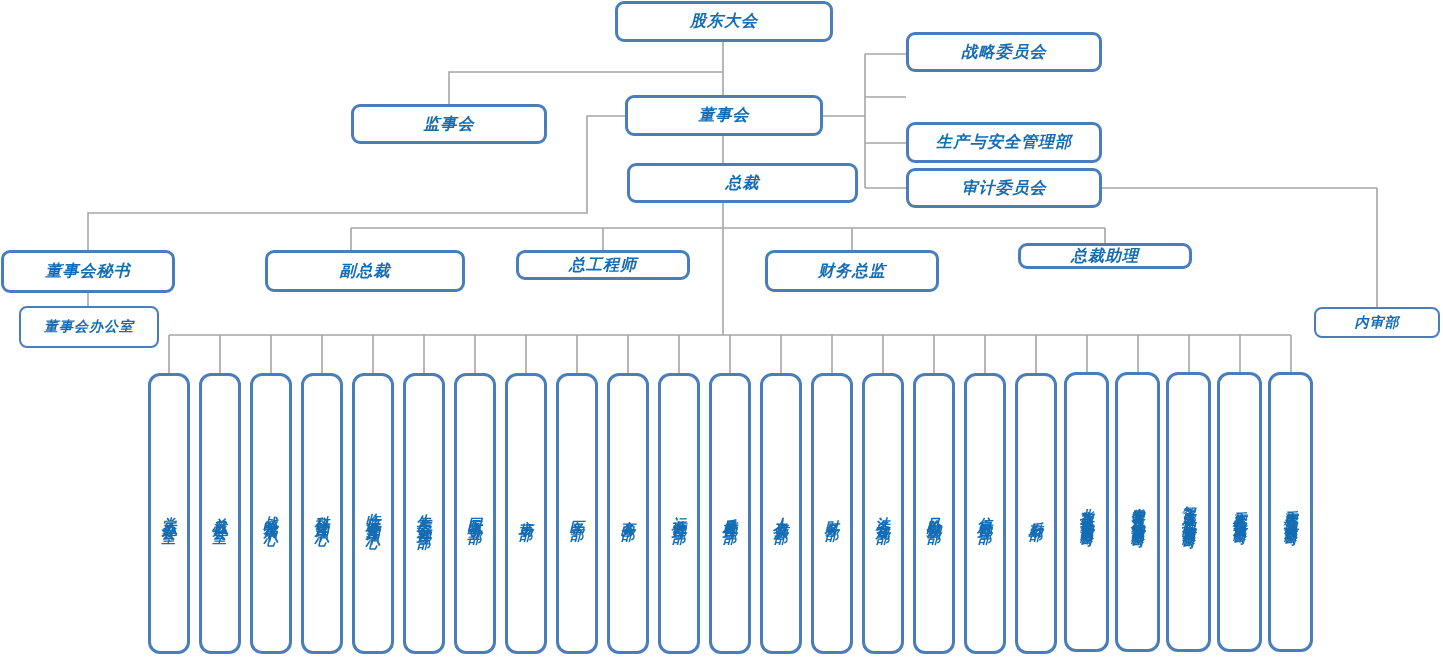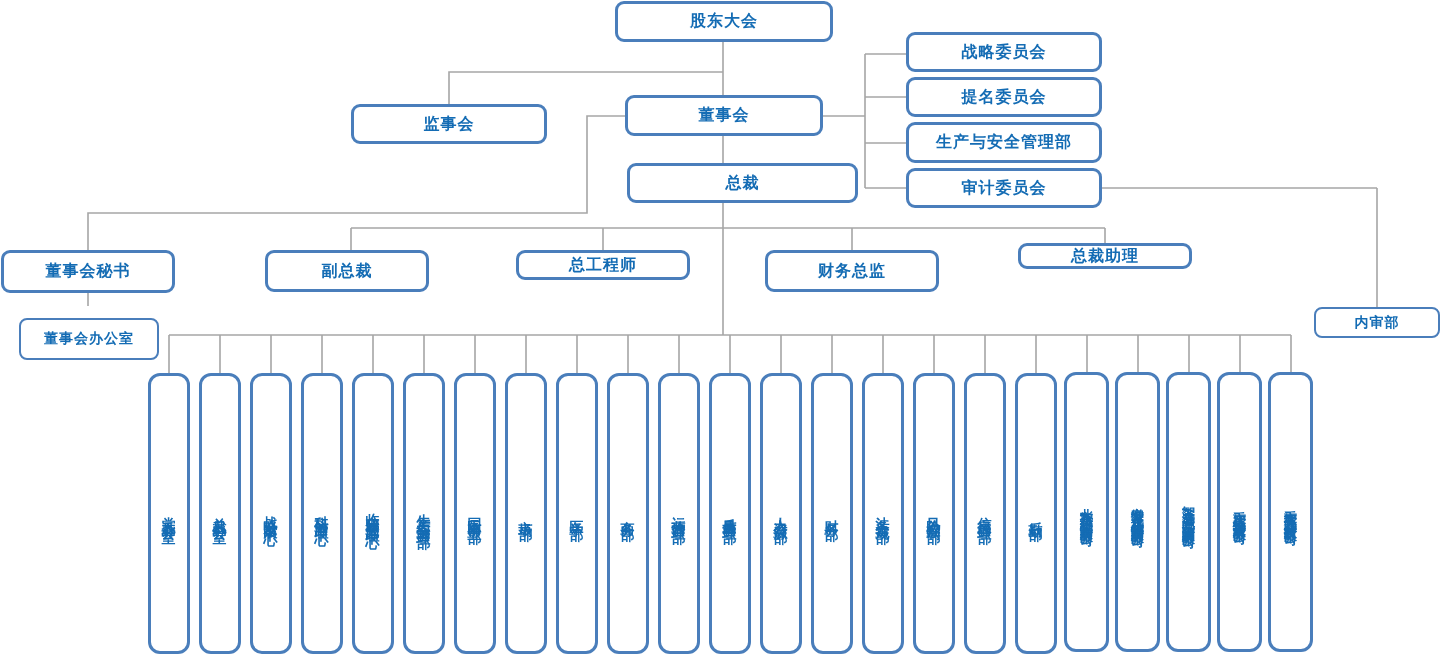--- a/index.html
+++ b/index.html
@@ -1,18 +1,19 @@
 <!DOCTYPE html>
 <html><head>
 <meta charset="utf-8">
 <style>
   html,body{margin:0;padding:0;background:#fff;}
   .canvas{
     position:relative;width:1443px;height:659px;background:#fff;overflow:hidden;
     font-family:"DejaVu Sans","Liberation Sans",sans-serif;
+    font-style:italic;
     --border:#4a7ebb;--text:#146cb4;--line:#a6a6a6;
   }
   svg.connectors{position:absolute;left:0;top:0;width:1443px;height:659px;}
   svg.connectors path{fill:none;stroke:var(--line);stroke-width:1.6px;}
   .node{
     position:absolute;box-sizing:border-box;background:#fff;
     border:3px solid var(--border);border-radius:9px;
     display:flex;align-items:center;justify-content:center;
     color:var(--text);font-weight:bold;font-size:16px;letter-spacing:1px;
     white-space:nowrap;
@@ -55,31 +56,30 @@
 
   <div class="node" style="left:615px;top:1px;width:218px;height:41px">股东大会</div>
 
   <div class="node" style="left:351px;top:104px;width:196px;height:40px">监事会</div>
 
   <div class="node" style="left:625px;top:95px;width:198px;height:41px">董事会</div>
 
   <div class="node" style="left:627px;top:163px;width:231px;height:40px">总裁</div>
 
   <div class="node" style="left:906px;top:32px;width:196px;height:40px">战略委员会</div>
-  <div class="node" style="left:906px;top:77px;width:196px;height:40px">提名委员会</div>
   <div class="node" style="left:906px;top:122px;width:196px;height:41px">生产与安全管理部</div>
   <div class="node" style="left:906px;top:168px;width:196px;height:40px">审计委员会</div>
 
   <div class="node" style="left:1px;top:250px;width:174px;height:43px">董事会秘书</div>
-  <div class="node" style="left:265px;top:250px;width:164px;height:42px">副总裁</div>
+  <div class="node" style="left:265px;top:250px;width:200px;height:42px">副总裁</div>
   <div class="node" style="left:516px;top:250px;width:174px;height:30px">总工程师</div>
   <div class="node" style="left:765px;top:250px;width:174px;height:42px">财务总监</div>
   <div class="node" style="left:1018px;top:243px;width:174px;height:26px">总裁助理</div>
 
-  <div class="node small" style="left:19px;top:318px;width:140px;height:42px">董事会办公室</div>
+  <div class="node small" style="left:19px;top:306px;width:140px;height:42px">董事会办公室</div>
 
   <div class="node small" style="left:1314px;top:307px;width:126px;height:31px">内审部</div>
 
 <div class="unit" style="left: 148px;">
       <span>党委办公室</span>
     </div>
     <div class="unit" style="left: 199px;">
       <span>总裁办公室</span>
     </div>
     <div class="unit" style="left: 250px;">

